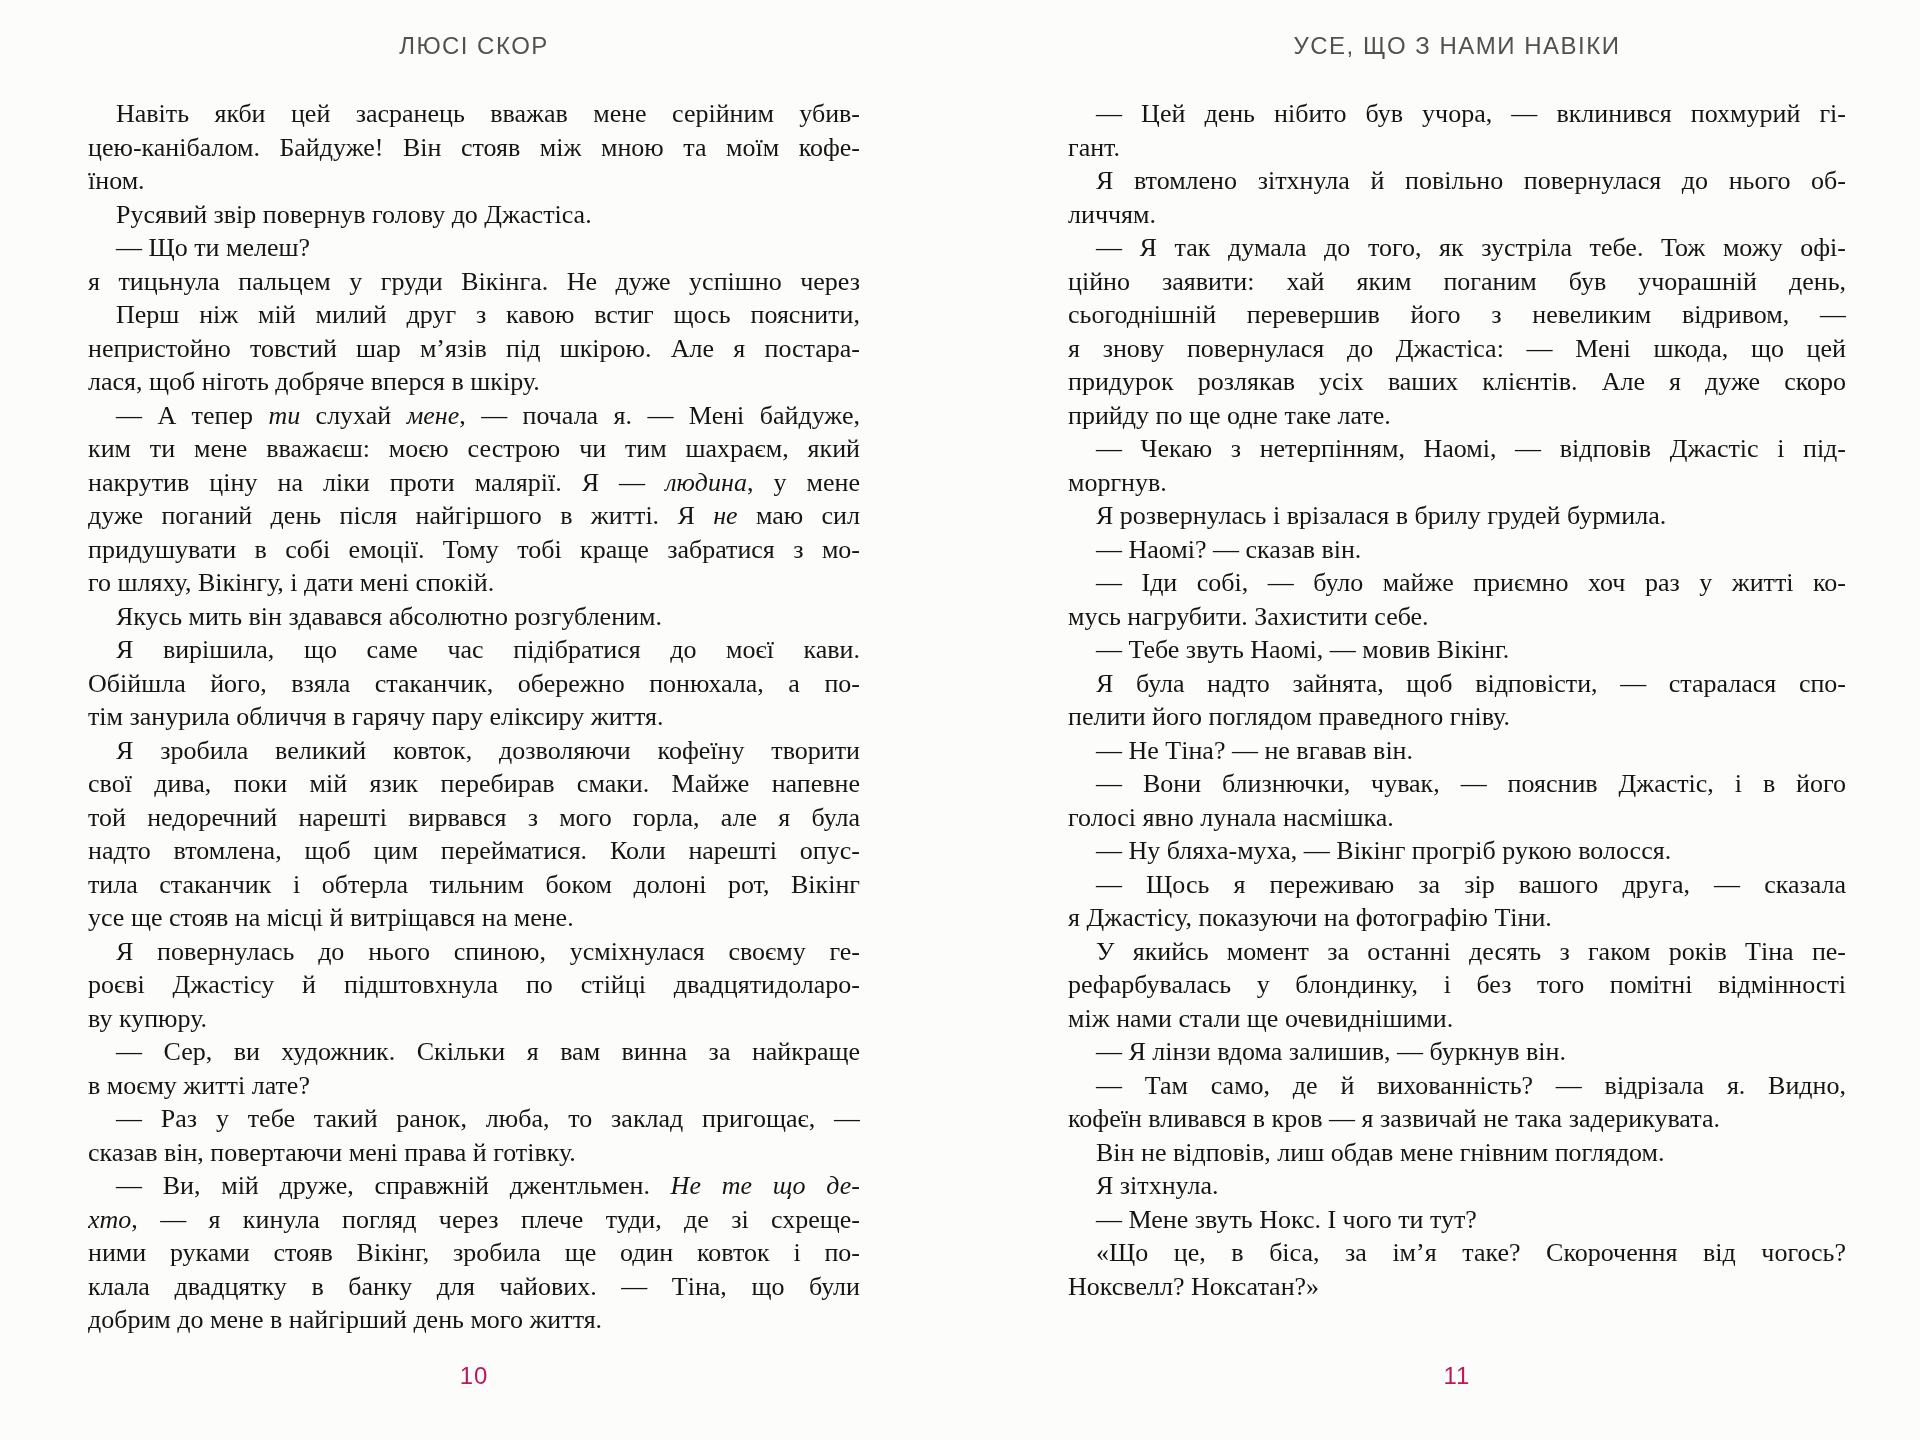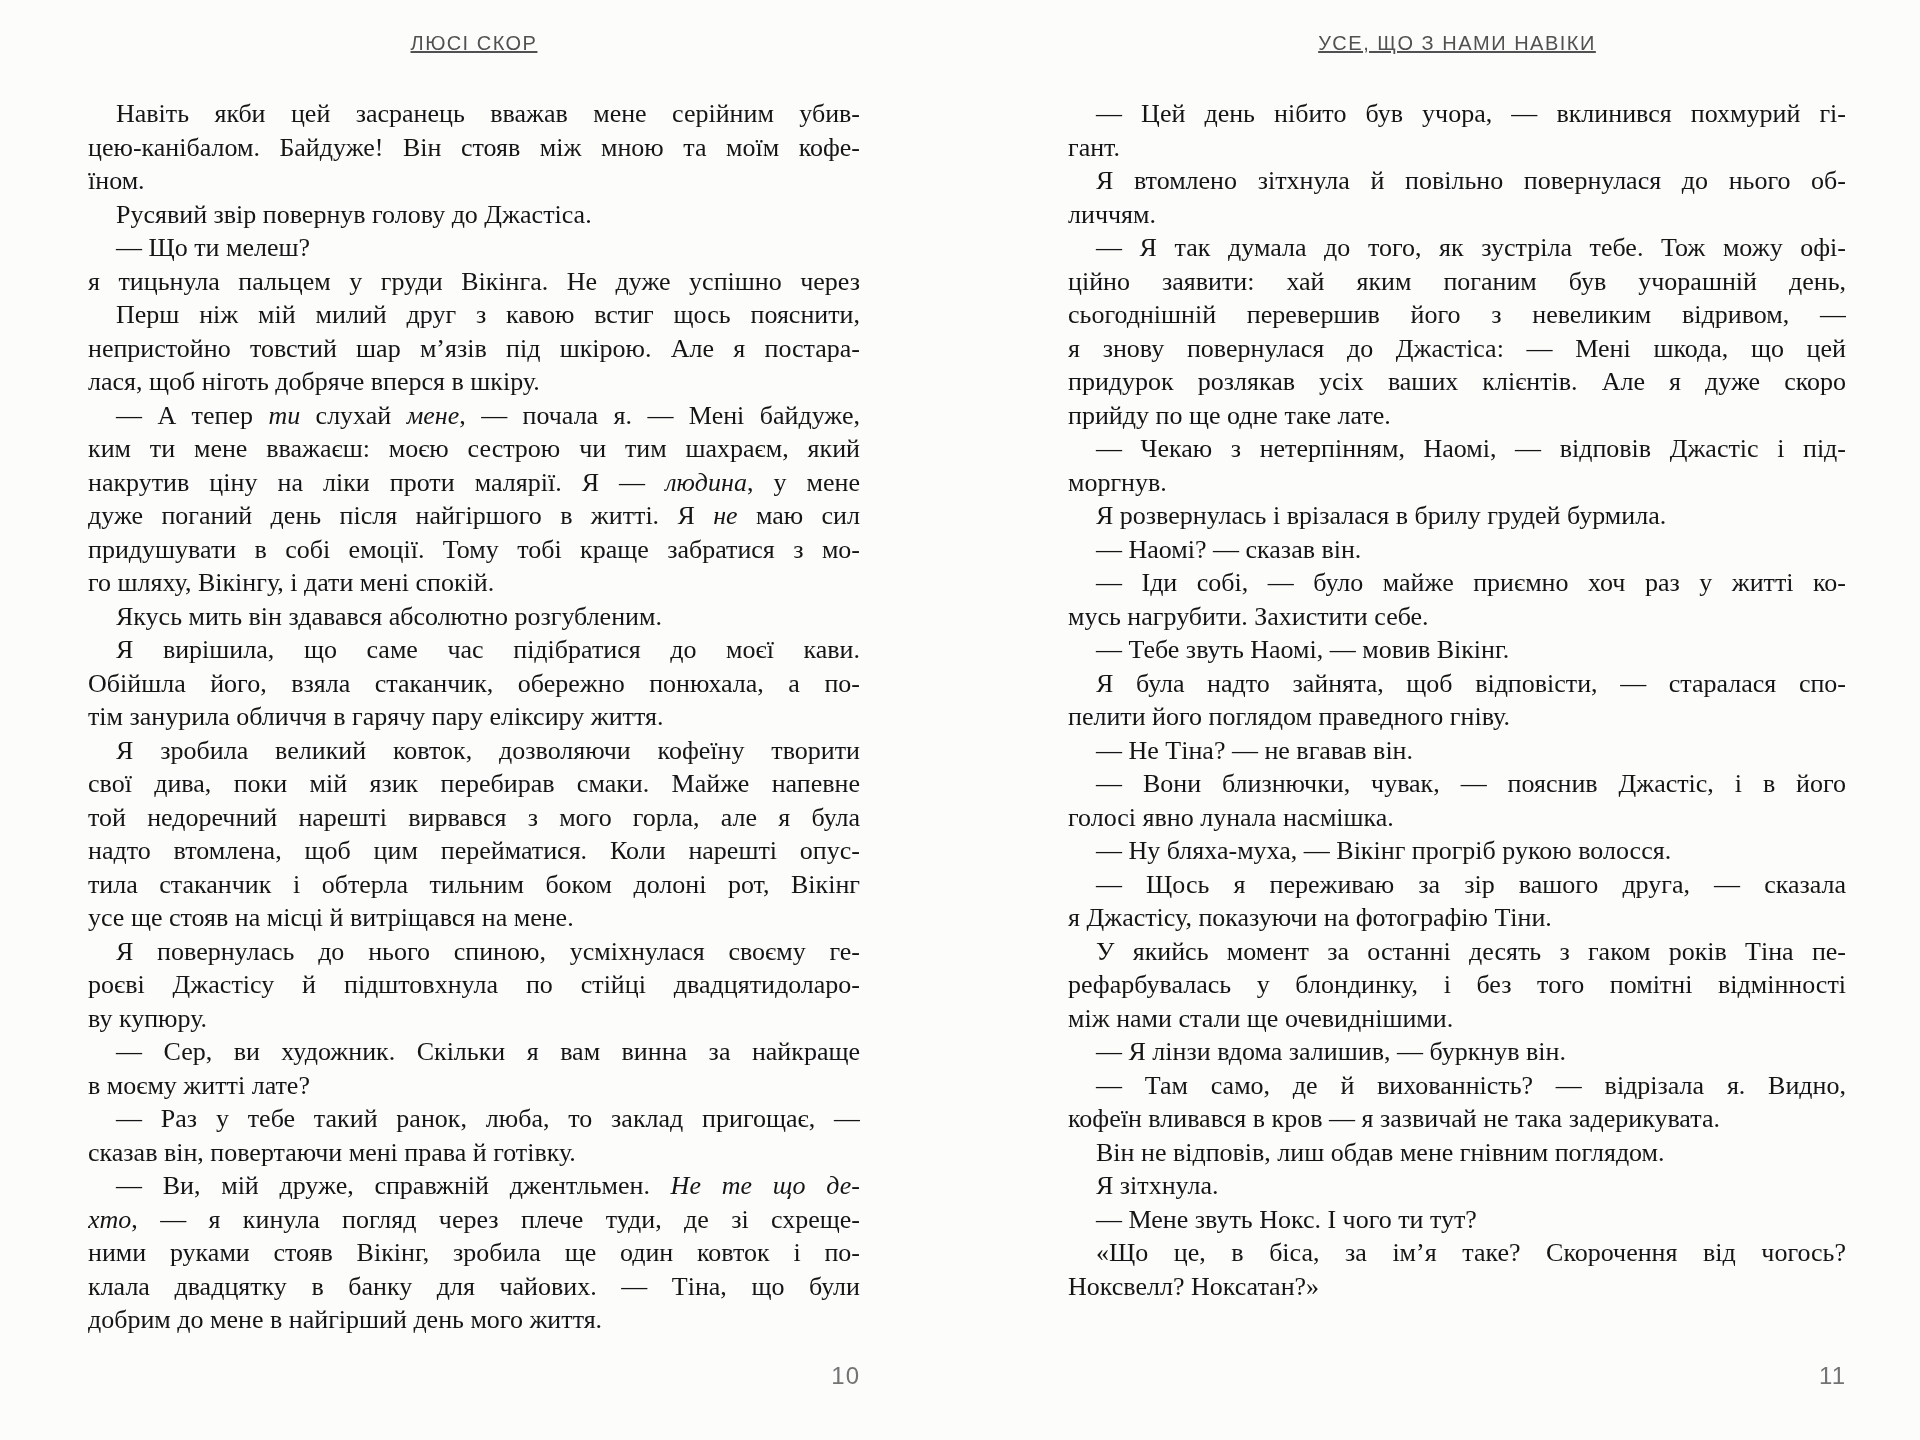--- a/index.html
+++ b/index.html
@@ -11,43 +11,42 @@
     -webkit-font-smoothing:antialiased;
   }
   .spread{position:absolute;inset:0;}
   .page{position:absolute;top:0;height:1440px;}
   .page.left{left:88px;width:772px;}
   .page.right{left:1068px;width:778px;}
   .running-head{
     position:absolute;top:32px;left:0;width:100%;
     text-align:center;
     font-family:"Liberation Sans", sans-serif;
-    font-size:20px;letter-spacing:1.5px;
+    font-size:24px;letter-spacing:1.5px;
     color:#515151;
-    text-decoration:underline;
   }
   .body-text{position:absolute;top:97px;left:0;width:100%;}
   .line{
     box-sizing:border-box;
     width:100%;
     height:33.5px;line-height:33.5px;
     font-size:26px;color:#151515;
     text-align:justify;
     text-align-last:justify;
     overflow:hidden;
     white-space:normal;
   }
   .line.end{text-align-last:left;}
   .line.in{padding-left:28px;}
   .line em{font-style:italic;}
   .folio{
     position:absolute;top:1362px;left:0;width:100%;
-    text-align:right;
+    text-align:center;
     font-family:"Liberation Sans", sans-serif;
-    font-size:24px;color:#737373;letter-spacing:1px;
+    font-size:24px;color:#be185d;letter-spacing:1px;
   }
 </style>
 </head>
 <body>
 
 <div class="spread">
 
   <section class="page left">
     <div class="running-head">ЛЮСІ СКОР</div>
     <div class="body-text">

